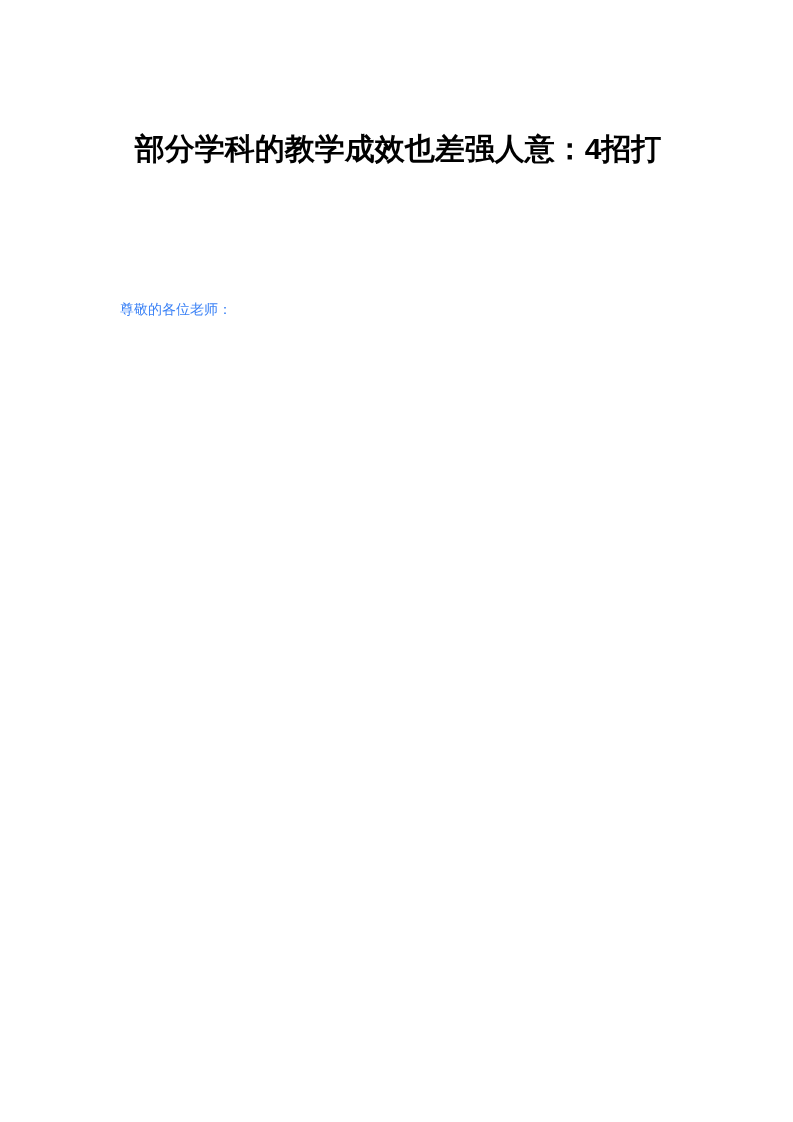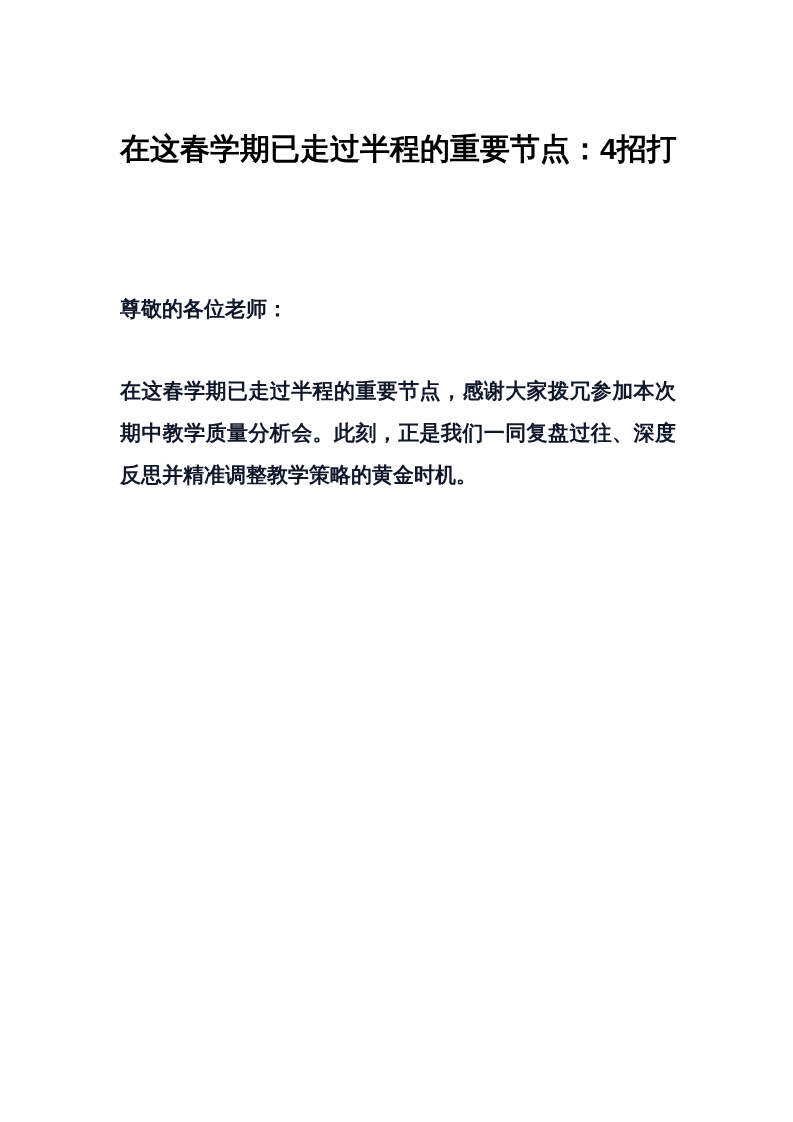--- a/index.html
+++ b/index.html
@@ -27,38 +27,36 @@
     margin: 0 0 91px 0;
     color: #000000;
   }
   .doc-title .title-line {
     white-space: nowrap;
   }
   .doc-body {
     width: 556px;
   }
   .doc-body p.para {
-    font-size: 21px;
+    font-size: 14px;
     line-height: 42px;
     margin: 0 0 40px 0;
     padding: 0;
     text-align: justify;
-    color: #0f172a;
+    color: #3b82f6;
     word-break: normal;
     overflow-wrap: break-word;
-    font-weight: bold;
   }
 </style>
 </head>
 <body>
 
 <div class="page">
 
   <h1 class="doc-title">
-    <div class="title-line">在这春学期已走过半程的重要节点：4招打</div>
+    <div class="title-line">部分学科的教学成效也差强人意：4招打</div>
   </h1>
 
   <div class="doc-body">
     <p class="para">尊敬的各位老师：</p>
-    <p class="para">在这春学期已走过半程的重要节点，感谢大家拨冗参加本次期中教学质量分析会。此刻，正是我们一同复盘过往、深度反思并精准调整教学策略的黄金时机。</p>
   </div>
 
 </div>
 
 </body></html>

